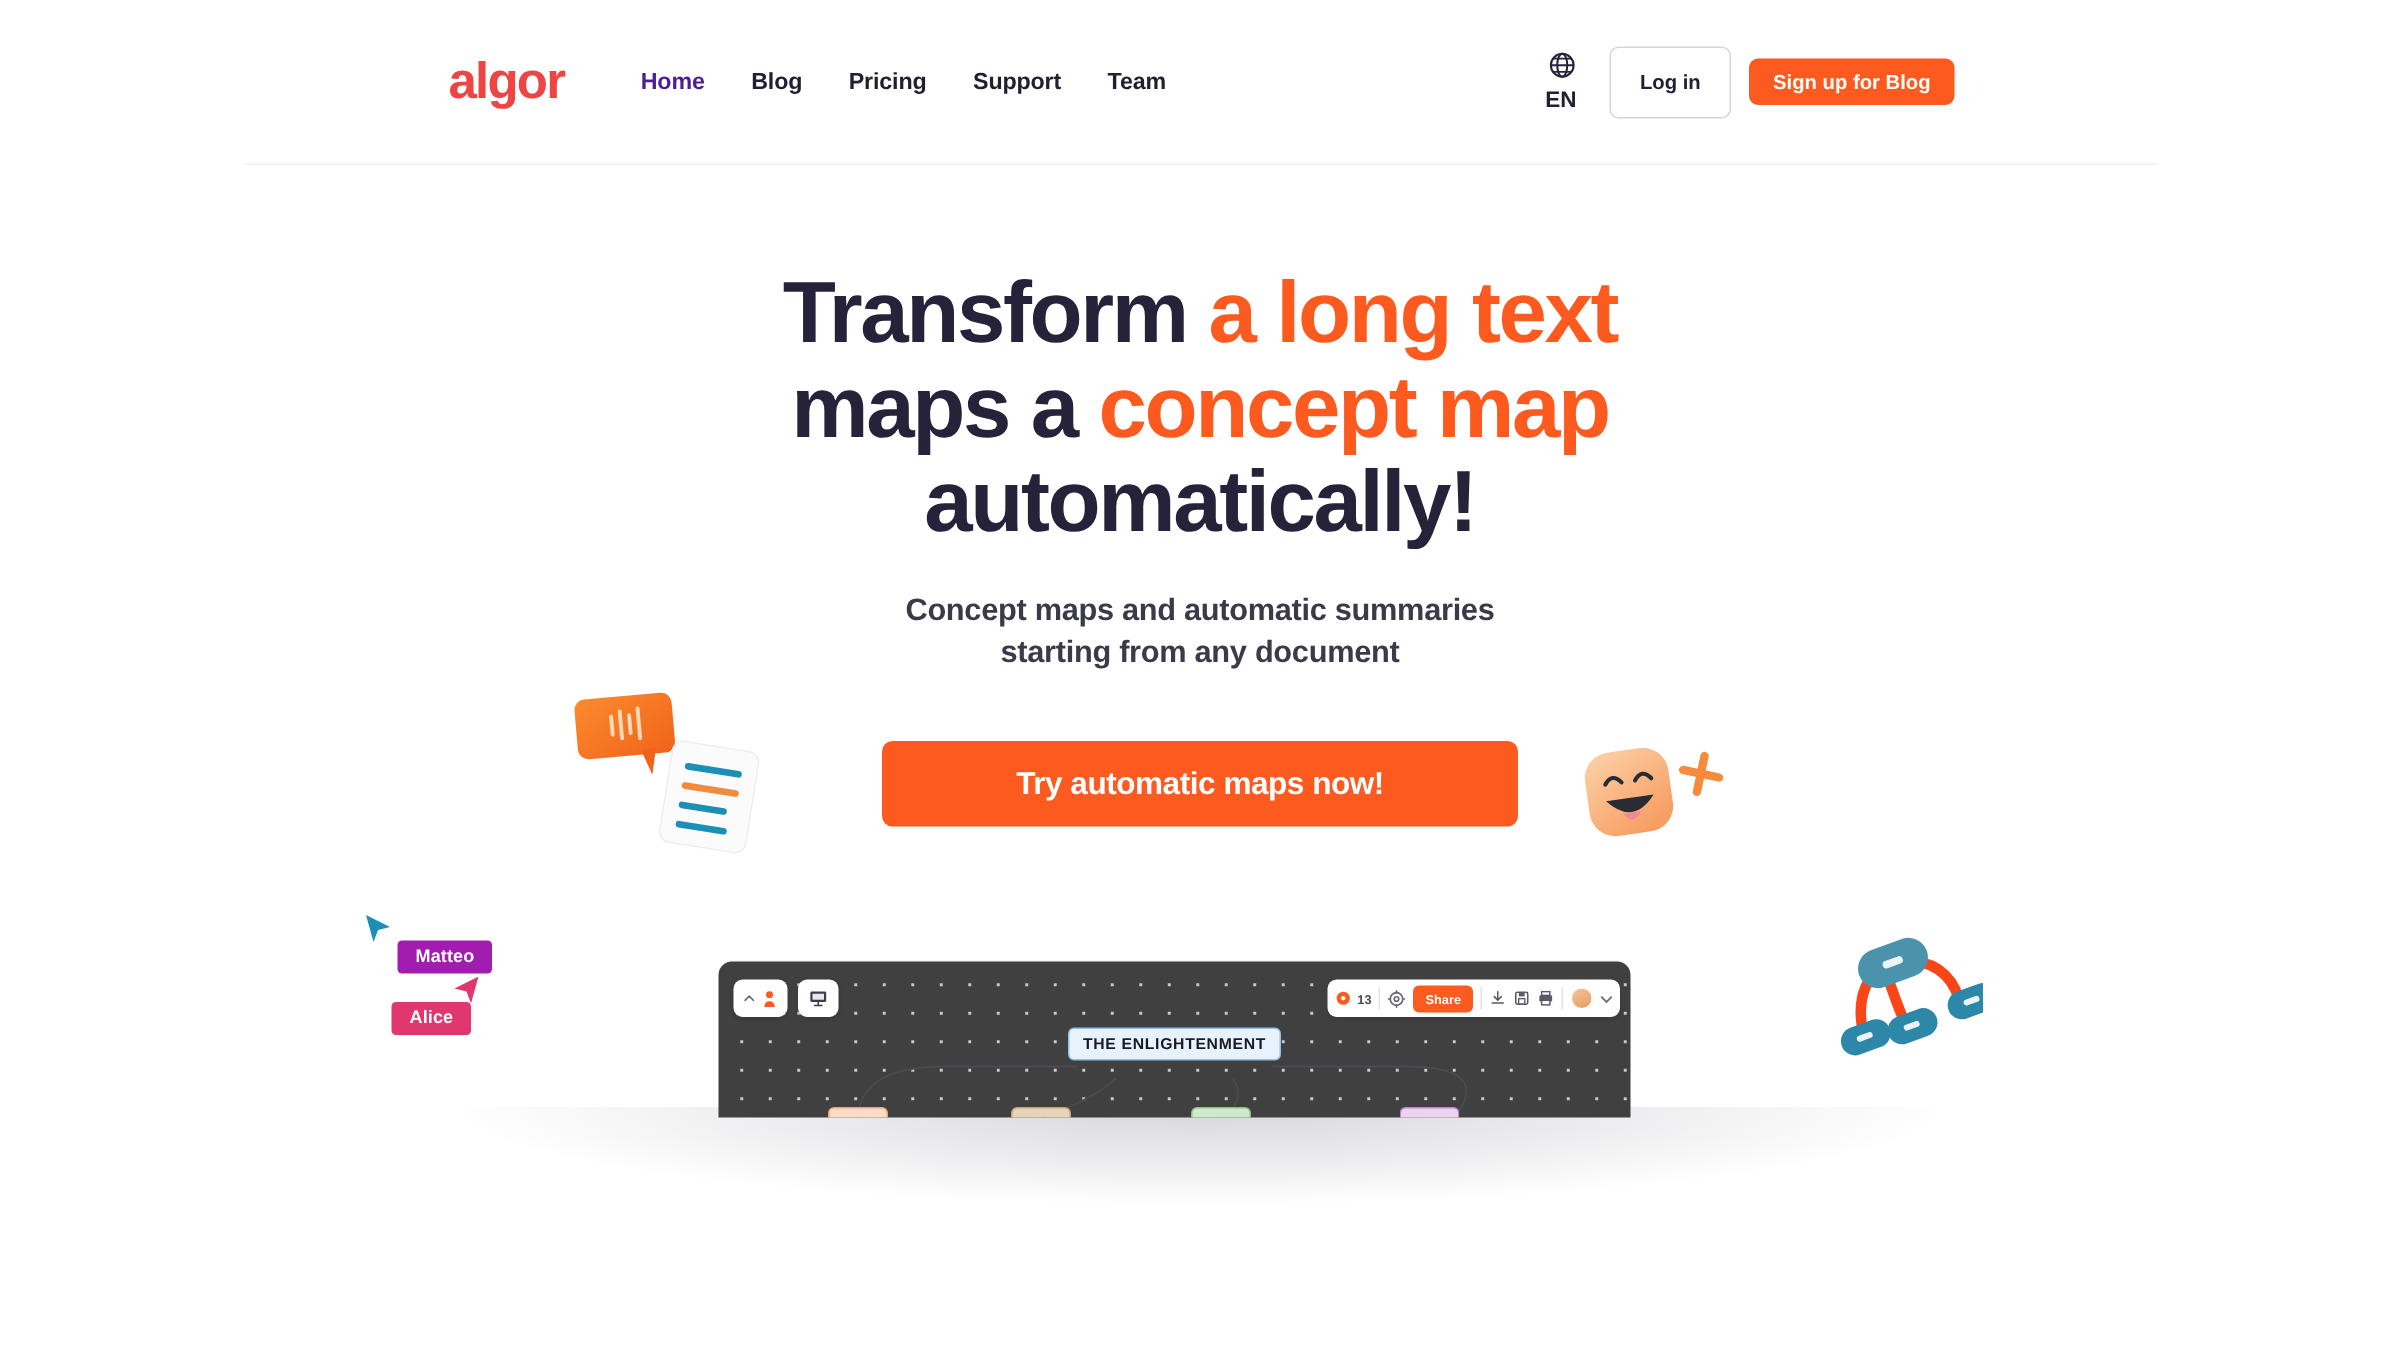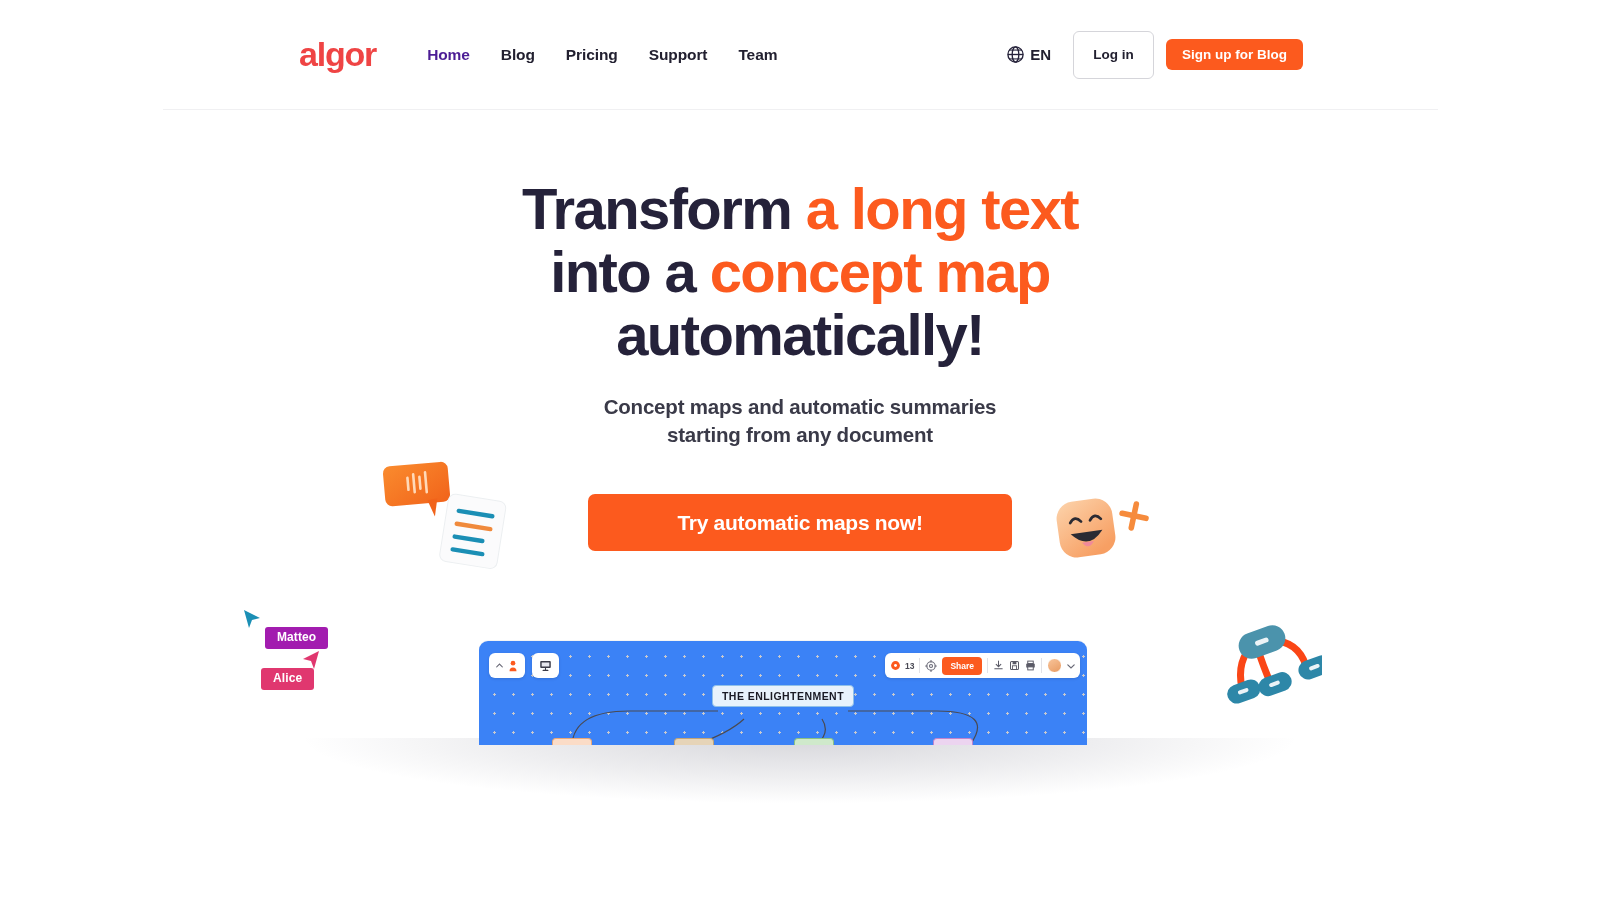--- a/index.html
+++ b/index.html
@@ -32,21 +32,21 @@
     font-size:15.5px; font-weight:700; color:#222030;
     text-decoration:none; letter-spacing:-0.1px; white-space:nowrap;
   }
   .nav-link.active { color:#4c1d95; }
 
   .header-right {
     display:flex; align-items:center; gap:0px;
     margin-left:auto; margin-right:135px;
   }
   .lang {
-    display:flex; align-items:center; gap:5px; margin-right:22px;
+    display:flex; align-items:flex-end; gap:5px; margin-right:22px;flex-direction:column;
   }
   .lang-code { font-size:15px; font-weight:700; color:#222030; }
   .globe { width:19px; height:19px; display:block; }
 
   .btn-login {
     width:81px; height:48px;
     border:1px solid #d5d5da; border-radius:6px;
     background:#fff; color:#222030;
     font-size:13.5px; font-weight:700;
     font-family:"Liberation Sans", sans-serif;
@@ -103,21 +103,21 @@
   .cursor-arrow { position:absolute; }
 
   
   .app-shadow {
     position:absolute; left:230px; top:738px; width:1140px; height:120px;
     background:radial-gradient(ellipse 56% 70% at 50% 0%, rgba(80,80,100,.23) 0%, rgba(80,80,100,.10) 45%, rgba(255,255,255,0) 78%);
     pointer-events:none;
   }
   .app-window {
     position:absolute; left:479px; top:641px; width:608px; height:104px;
-    background:#3b82f6;
+    background:#404040;
     border-radius:9px 9px 0 0;
     overflow:hidden;
     box-shadow:0 -1px 0 rgba(0,0,0,0.04);
   }
   .app-grid {
     position:absolute; inset:0;
     background-image:radial-gradient(#c9c9cd 1px, transparent 1.1px);
     background-size:19px 19px;
     background-position:6px 6px;
   }
@@ -208,21 +208,21 @@
 
       <button class="btn-login">Log in</button>
       <button class="btn-signup">Sign up for Blog</button>
     </div>
   </div>
 
   <div class="hero">
 
     <h1 class="headline">
       <span><span>Transform </span><span class="hl-accent">a long text</span></span><br>
-      <span><span>into a </span><span class="hl-accent">concept map</span></span><br>
+      <span><span>maps a </span><span class="hl-accent">concept map</span></span><br>
       <span>automatically!</span>
     </h1>
 
     <p class="subtitle">
       <span>Concept maps and automatic summaries</span><br>
       <span>starting from any document</span>
     </p>
 
     <div class="cta-wrap">
       <button class="btn-cta">Try automatic maps now!</button>

